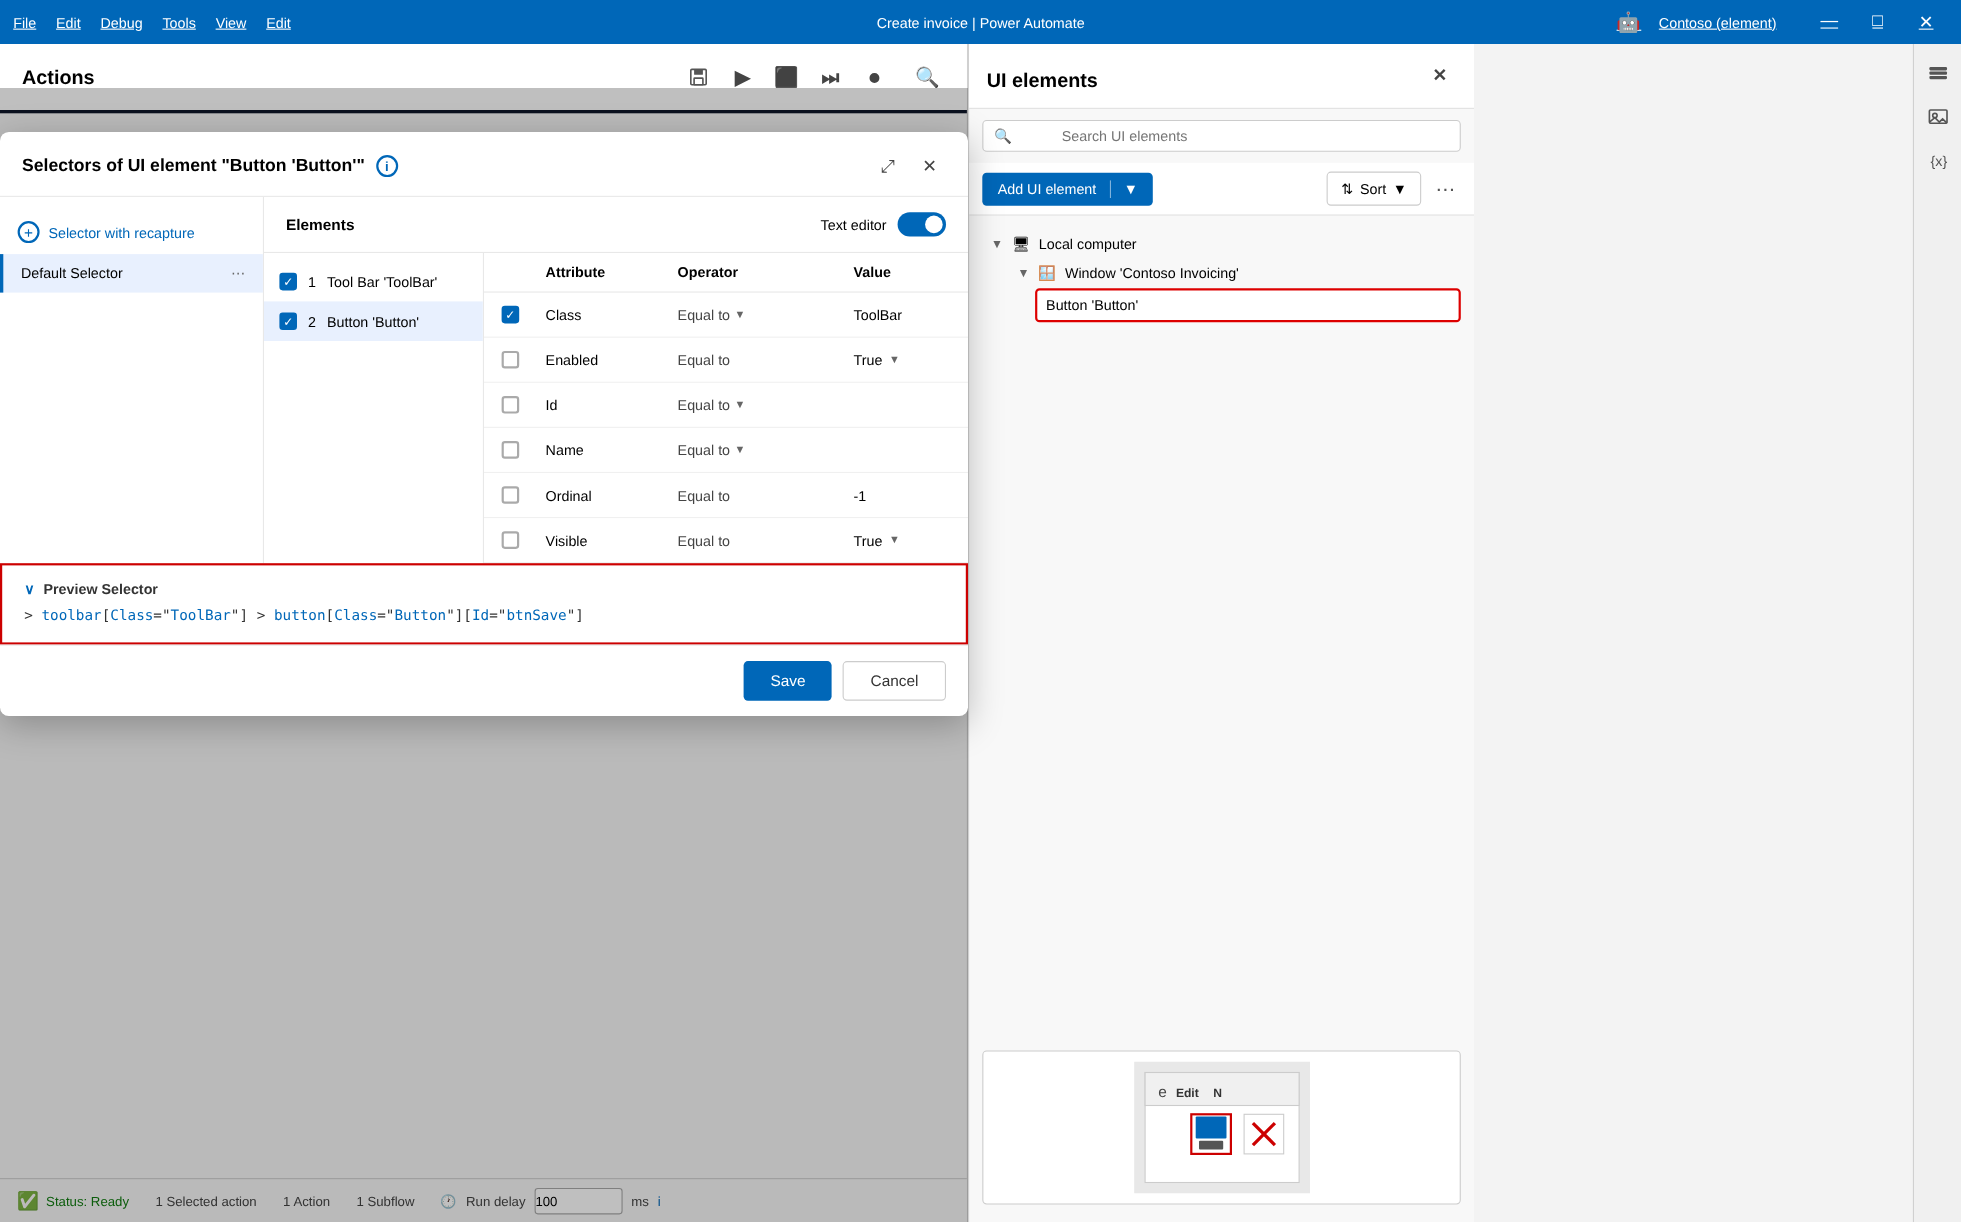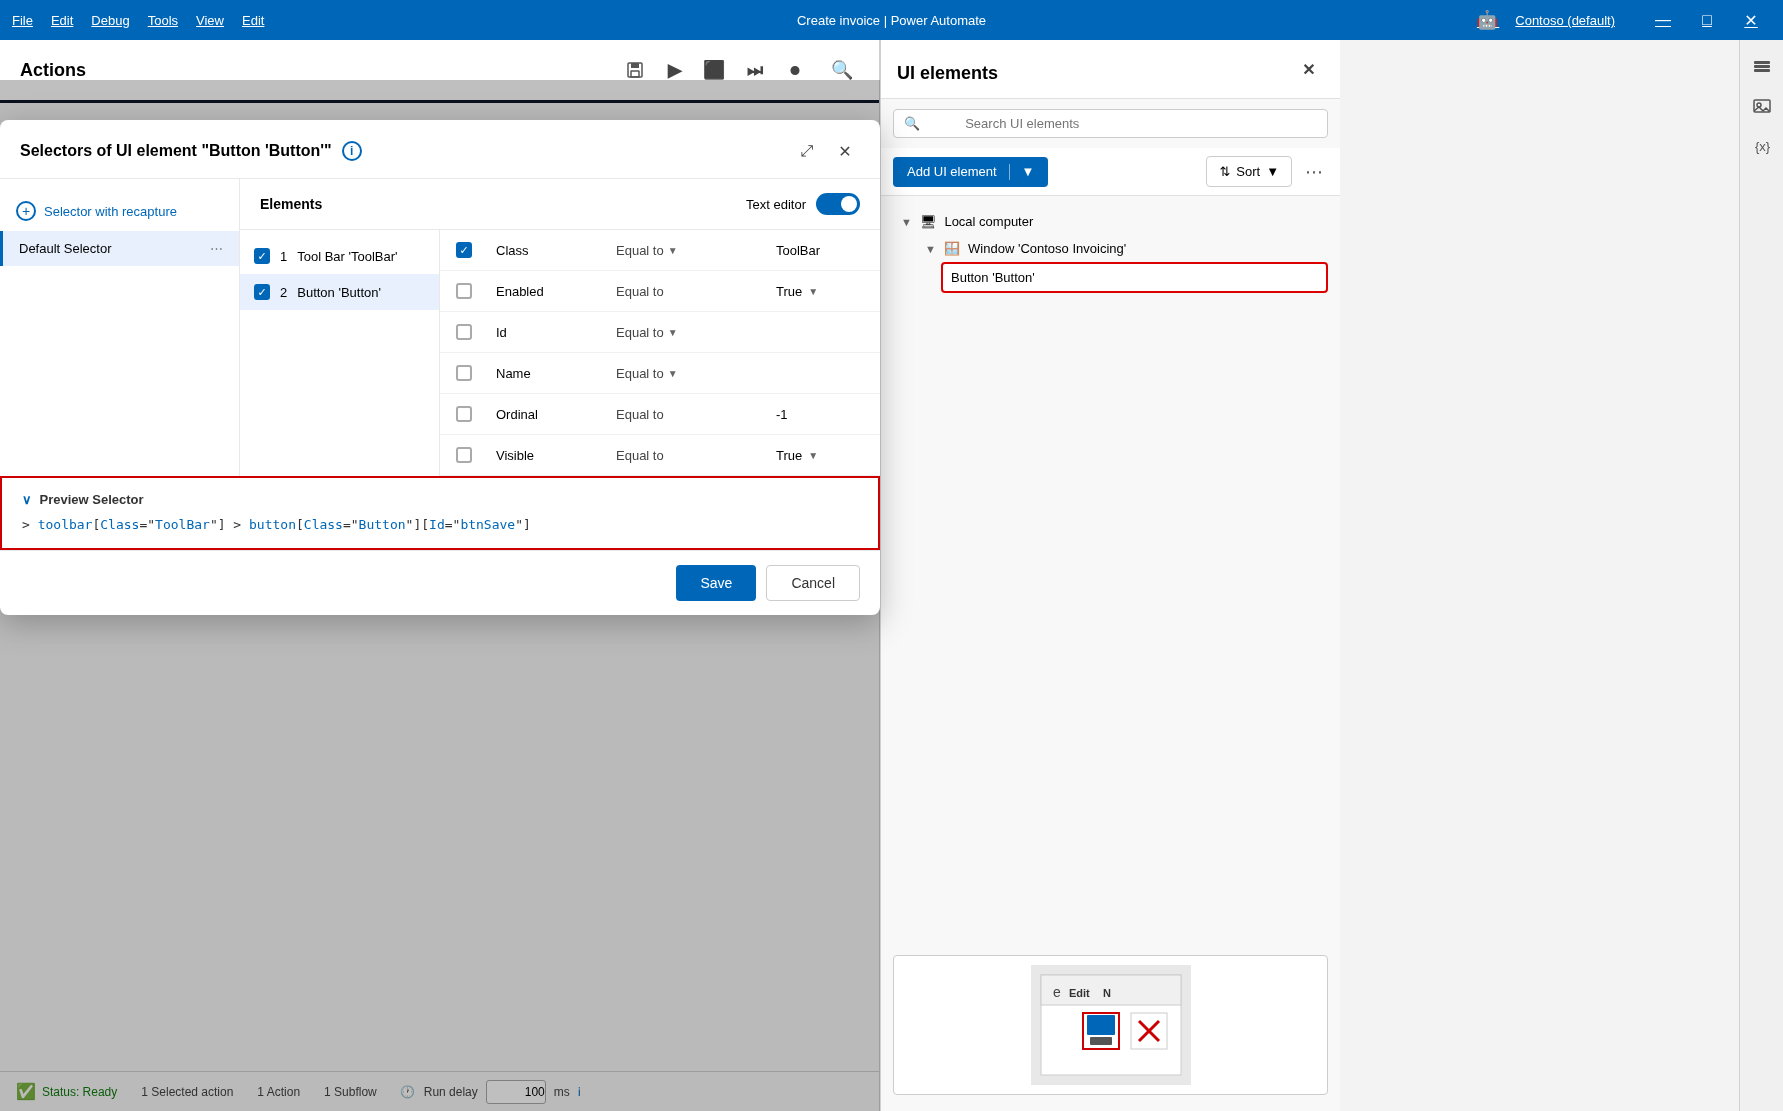--- a/index.html
+++ b/index.html
@@ -121,25 +121,25 @@
       gap: 6px;
       color: #107c10;
     }
     .status-ready-icon { color: #107c10; font-size: 16px; }
     .run-delay-control {
       display: flex;
       align-items: center;
       gap: 8px;
     }
     .run-delay-input {
-      width: 60px;
+      width: 80px;
       height: 24px;
       border: 1px solid #aaa;
       border-radius: 3px;
-      text-align: right;
+      text-align: left;
       font-size: 12px;
     }
 
     
     .right-panel {
       width: 460px;
       background: #f8f8f8;
       display: flex;
       flex-direction: column;
       border-left: 1px solid #d0d0d0;
@@ -554,21 +554,21 @@
     <span>File</span>
     <span>Edit</span>
     <span>Debug</span>
     <span>Tools</span>
     <span>View</span>
     <span>Edit</span>
   </div>
   <div class="title-bar-title">Create invoice | Power Automate</div>
   <div class="title-bar-right">
     <span style="font-size:18px;">🤖</span>
-    <span>Contoso (default)</span>
+    <span>Contoso (element)</span>
     <div class="title-bar-controls">
       <span>—</span>
       <span>□</span>
       <span class="close-btn">✕</span>
     </div>
   </div>
 </div>
 
 <div class="main-layout" style="position:relative;">
 
@@ -664,20 +664,26 @@
                 <span>Tool Bar 'ToolBar'</span>
               </div>
               <div class="element-list-item active">
                 <div class="element-checkbox">✓</div>
                 <span>2</span>
                 <span>Button 'Button'</span>
               </div>
             </div>
 
             <div class="attributes-table">
+              <div class="attr-table-header">
+                <div></div>
+                <div>Attribute</div>
+                <div>Operator</div>
+                <div>Value</div>
+              </div>
 
               <div class="attr-row">
                 <div class="element-checkbox">✓</div>
                 <div>Class</div>
                 <div class="attr-operator">Equal to <span class="attr-chevron">▼</span></div>
                 <div>ToolBar</div>
               </div>
 
               <div class="attr-row">
                 <div class="element-checkbox-empty"></div>

